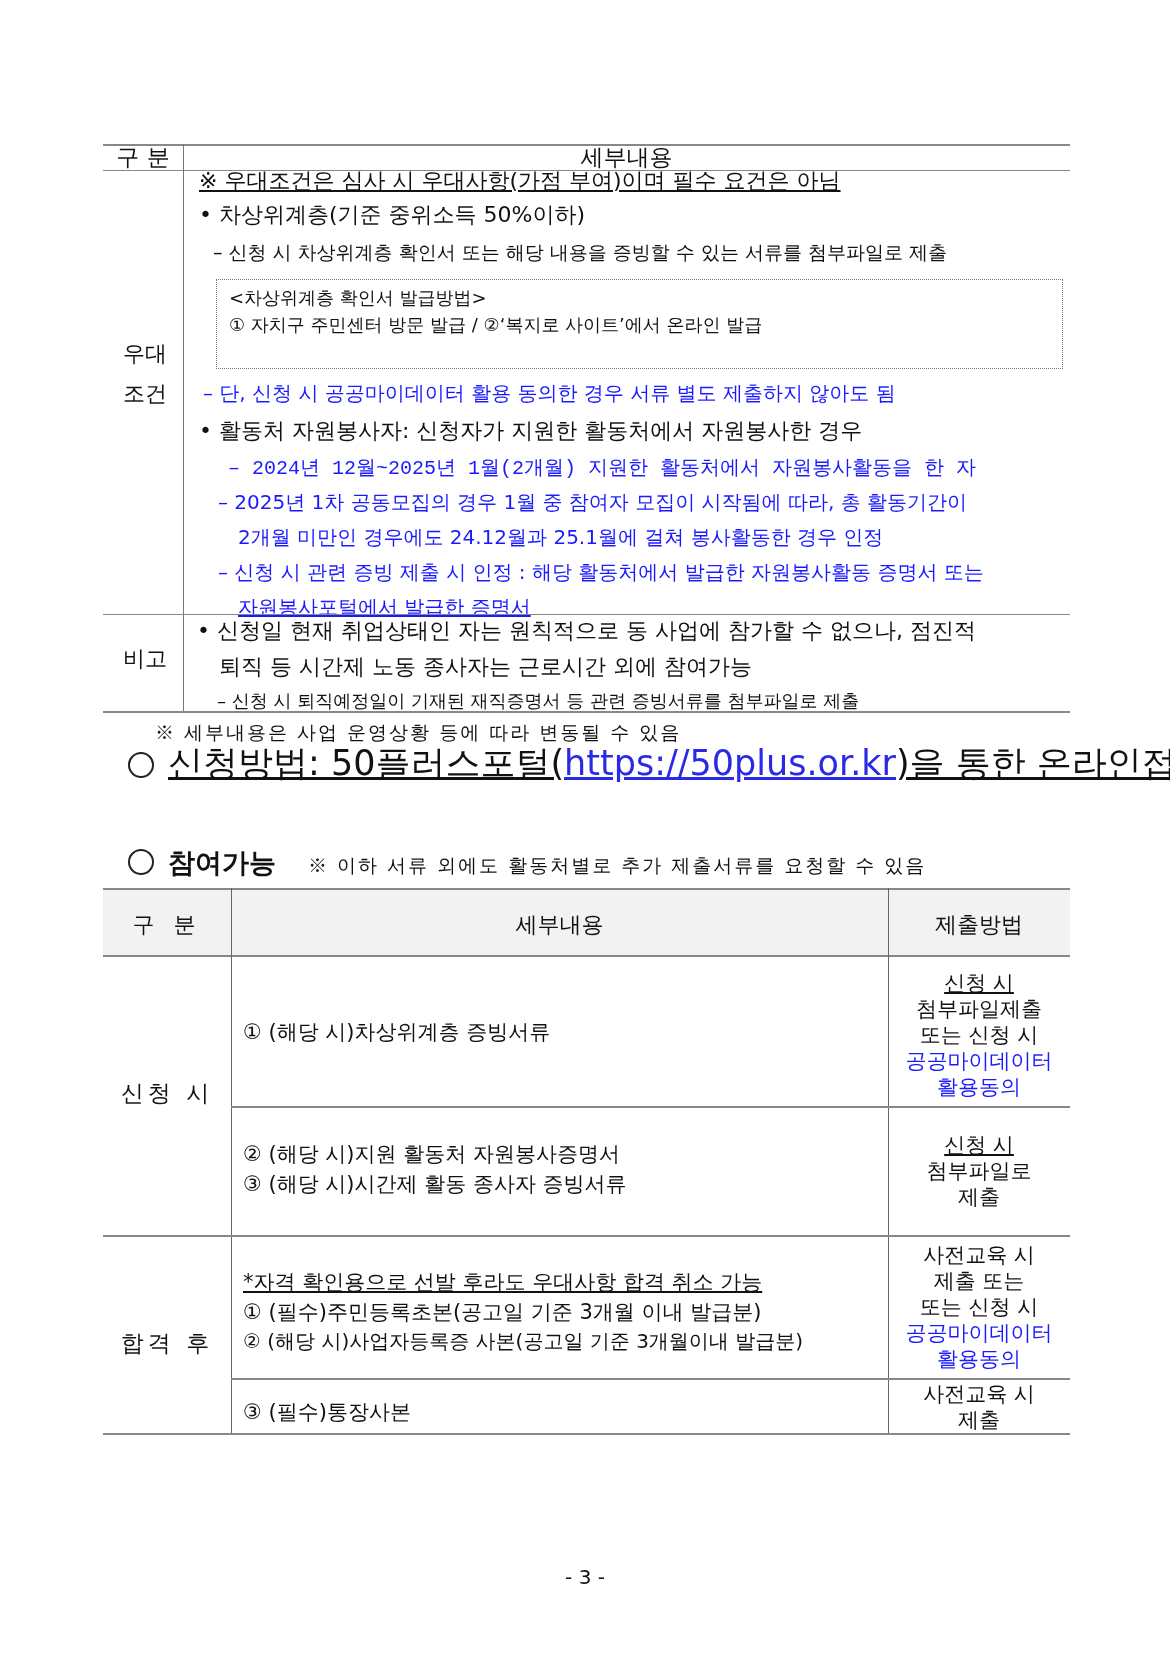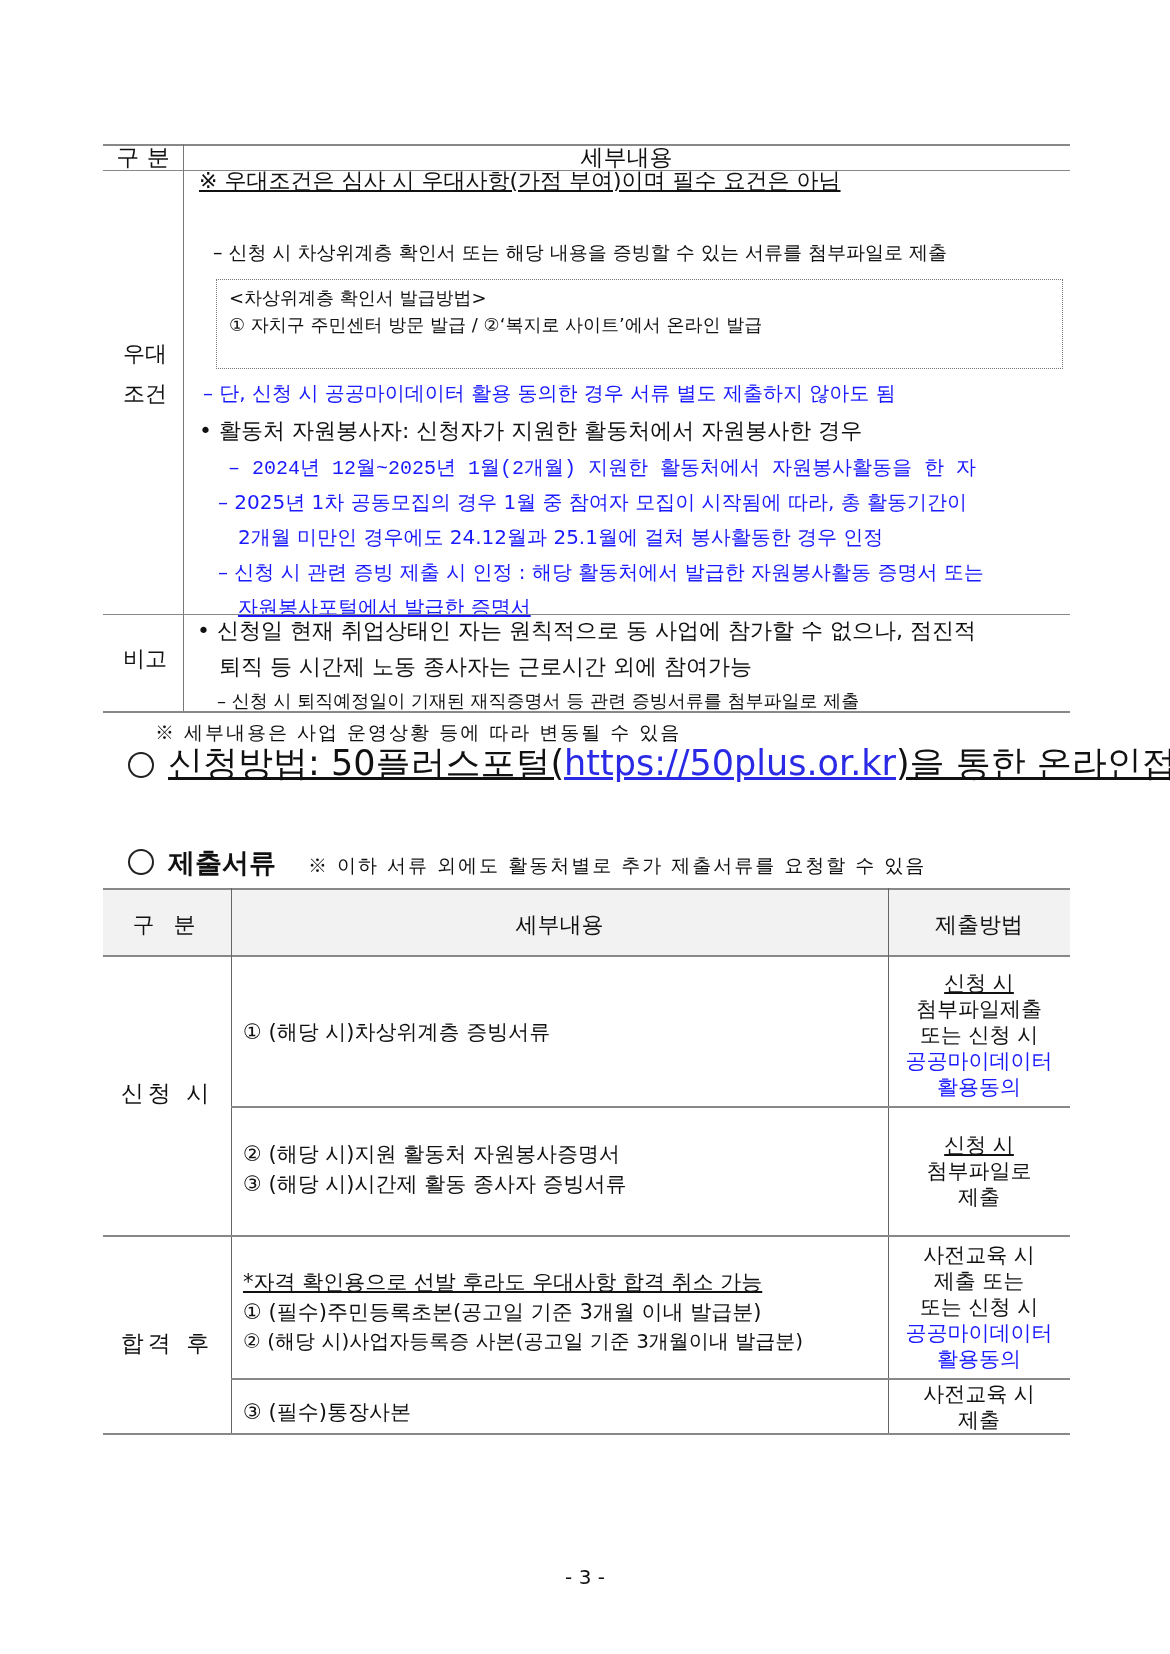--- a/index.html
+++ b/index.html
@@ -53,20 +53,21 @@
 
   <div class="hdr-cell" style="left:0; width:80px;">구 분</div>
   <div class="hdr-cell" style="left:80px; width:887px;">세부내용</div>
 
   <div class="row-label" style="top:190px;">
     <div>우대</div>
     <div>조건</div>
   </div>
 
   <div class="line f22" style="top:22px; left:96px;text-align:center;"><span class="u">※ 우대조건은 심사 시 우대사항(가점 부여)이며 필수 요건은 아님</span></div>
+  <div class="line f22" style="top:56px; left:96px;">• 차상위계층(기준 중위소득 50%이하)</div>
   <div class="line f19" style="top:96px; left:110px;">– 신청 시 차상위계층 확인서 또는 해당 내용을 증빙할 수 있는 서류를 첨부파일로 제출</div>
 
   <div class="note-box">
     <div class="nl f18" style="top:6px;">&lt;차상위계층 확인서 발급방법&gt;</div>
     <div class="nl f18" style="top:33px;">① 자치구 주민센터 방문 발급 / ②‘복지로 사이트’에서 온라인 발급</div>
   </div>
 
   <div class="line f20 blue" style="top:236px; left:100px;">– 단, 신청 시 공공마이데이터 활용 동의한 경우 서류 별도 제출하지 않아도 됨</div>
   <div class="line f22" style="top:272px; left:96px;">• 활동처 자원봉사자: 신청자가 지원한 활동처에서 자원봉사한 경우</div>
   <div class="line f20 blue" style="top:310px; left:125px;font-family:Liberation Mono, monospace;">– 2024년 12월~2025년 1월(2개월) 지원한 활동처에서 자원봉사활동을 한 자</div>
@@ -85,21 +86,21 @@
   <div class="hline" style="top:567px;"></div>
 </div>
 
 <div class="abs notice">※ 세부내용은 사업 운영상황 등에 따라 변동될 수 있음</div>
 
 <div class="abs method">
   <span class="circle"></span><span>신청방법: 50플러스포털(</span><span class="link">https://50plus.or.kr</span><span>)을 통한 온라인접수</span>
 </div>
 
 <div class="abs docs">
-  <span class="circle"></span><span class="title">제출서류</span><span class="sub">※ 이하 서류 외에도 활동처별로 추가 제출서류를 요청할 수 있음</span>
+  <span class="circle"></span><span class="title">참여가능</span><span class="sub">※ 이하 서류 외에도 활동처별로 추가 제출서류를 요청할 수 있음</span>
 </div>
 
 <div class="abs t2">
   <div class="hdr" style="left:0; width:967px;"></div>
   <div class="hline" style="top:0;"></div>
   <div class="hline" style="top:67px;"></div>
 
   <div class="vline" style="left:128px; top:0; height:547px;"></div>
   <div class="vline" style="left:785px; top:0; height:547px;"></div>
 

